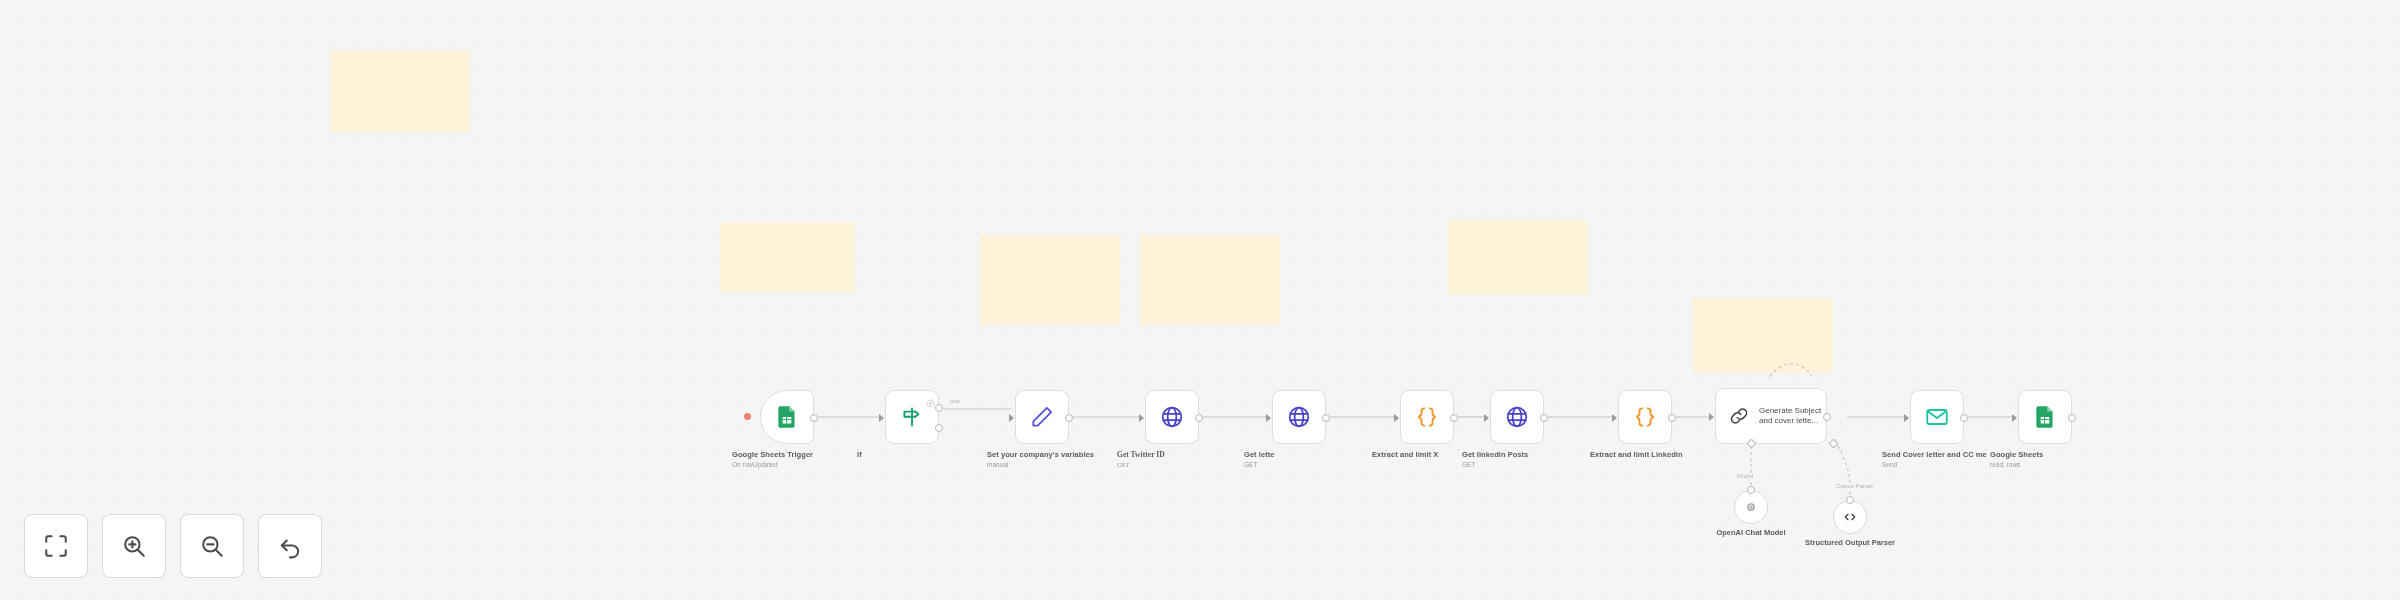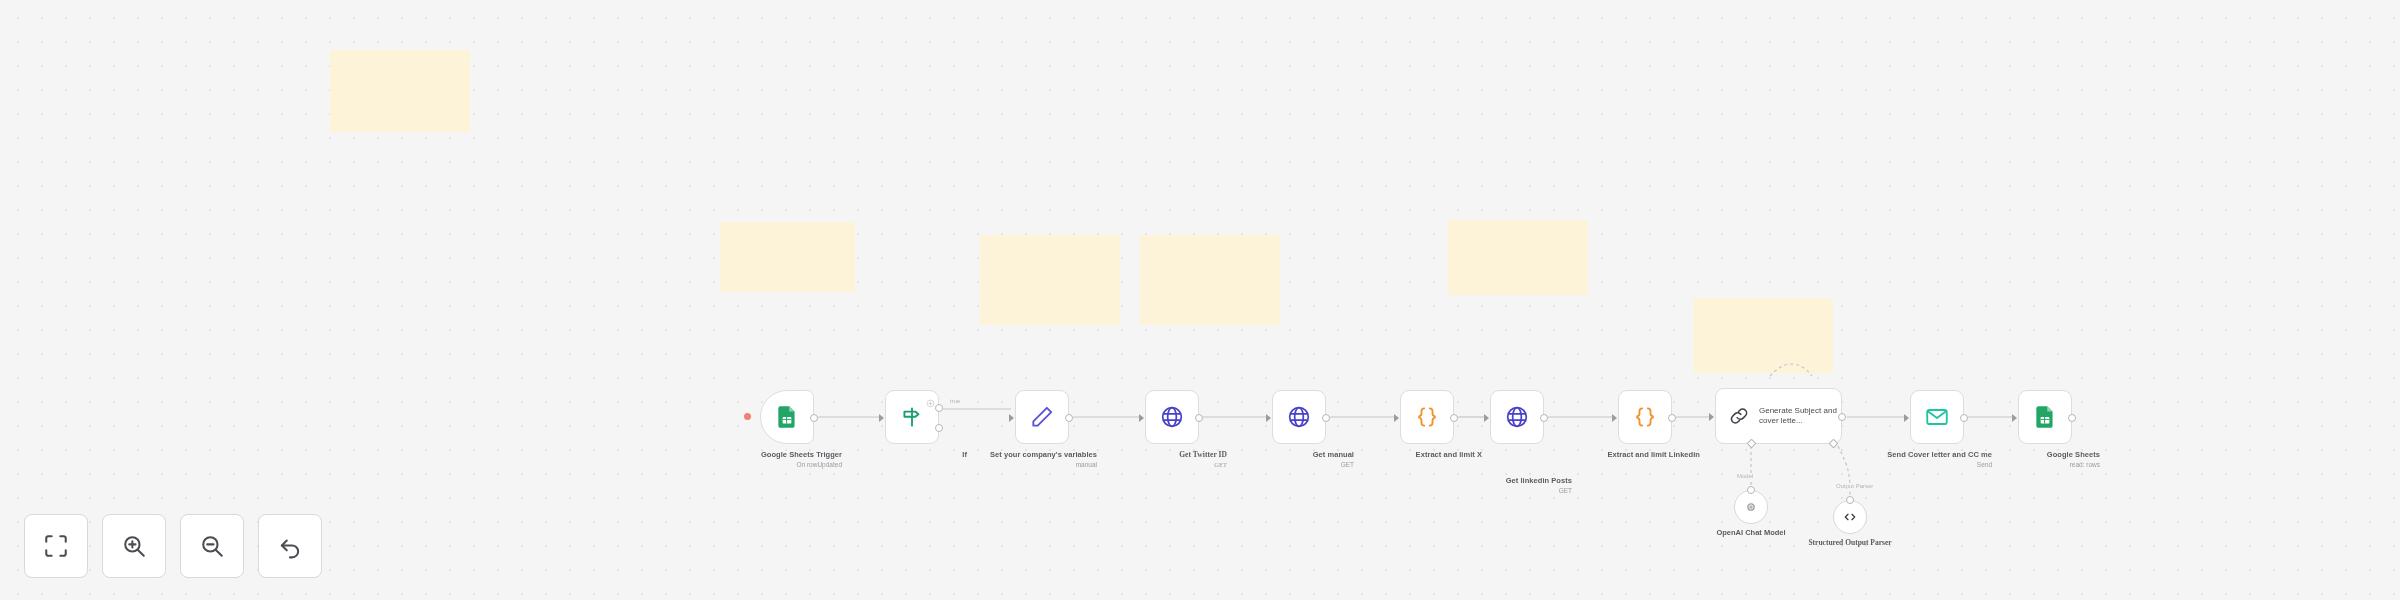--- a/index.html
+++ b/index.html
@@ -67,21 +67,21 @@
     font-size: 8px;
     line-height: 1.25;
     color: #4b4b51;
     max-width: 86px;
     overflow: hidden;
   }
 
   
   .caption {
     position: absolute;
-    text-align: right;
+    text-align: left;
     font-size: 7.5px;
     line-height: 1.3;
     color: #5b5b61;
     font-weight: 600;
     letter-spacing: 0.05px;
   }
   .caption .sub {
     display: block;
     font-size: 6.5px;
     font-weight: 400;
@@ -276,21 +276,21 @@
         <span class="node-icon" style="width: 26px; height: 26px;">
           <svg viewBox="0 0 24 24" width="26" height="26" fill="none" stroke="#4940c9" stroke-width="1.6">
             <circle cx="12" cy="12" r="8.6"></circle>
             <ellipse cx="12" cy="12" rx="4" ry="8.6"></ellipse>
             <path d="M3.6 9.2h16.8M3.6 14.8h16.8"></path>
           </svg>
         </span>
         <span class="handle in" style="left: -7px; top: 23px;"></span>
         <span class="handle" style="right: -5px; top: 23px;"></span>
       </div>
-      <div class="caption" style="left: 1244px; top: 450px; width: 110px;"><span>Get manual</span><span class="sub">GET</span></div>
+      <div class="caption" style="left: 1244px; top: 450px; width: 110px;"><span>Get lette</span><span class="sub">GET</span></div>
       <div class="node" style="left: 1400px; top: 390px; width: 54px; height: 54px;">
         <span class="node-icon" style="width: 26px; height: 26px;">
           <svg viewBox="0 0 24 24" width="26" height="26" fill="none" stroke="#f0932b" stroke-width="1.7" stroke-linecap="round" stroke-linejoin="round">
             <path d="M9.5 4c-2 0-2.6 1-2.6 2.6v2.2c0 1.5-.8 2.4-2.2 2.7v1c1.4.3 2.2 1.2 2.2 2.7v2.2C6.9 19 7.5 20 9.5 20"></path>
             <path d="M14.5 4c2 0 2.6 1 2.6 2.6v2.2c0 1.5.8 2.4 2.2 2.7v1c-1.4.3-2.2 1.2-2.2 2.7v2.2c0 1.6-.6 2.6-2.6 2.6"></path>
           </svg>
         </span>
         <span class="handle in" style="left: -7px; top: 23px;"></span>
         <span class="handle" style="right: -5px; top: 23px;"></span>
       </div>
@@ -299,33 +299,33 @@
         <span class="node-icon" style="width: 26px; height: 26px;">
           <svg viewBox="0 0 24 24" width="26" height="26" fill="none" stroke="#4940c9" stroke-width="1.6">
             <circle cx="12" cy="12" r="8.6"></circle>
             <ellipse cx="12" cy="12" rx="4" ry="8.6"></ellipse>
             <path d="M3.6 9.2h16.8M3.6 14.8h16.8"></path>
           </svg>
         </span>
         <span class="handle in" style="left: -7px; top: 23px;"></span>
         <span class="handle" style="right: -5px; top: 23px;"></span>
       </div>
-      <div class="caption" style="left: 1462px; top: 450px; width: 110px; margin-top: 26px;"><span>Get linkedin Posts</span><span class="sub">GET</span></div>
+      <div class="caption" style="left: 1462px; top: 450px; width: 110px;"><span>Get linkedin Posts</span><span class="sub">GET</span></div>
       <div class="node" style="left: 1618px; top: 390px; width: 54px; height: 54px;">
         <span class="node-icon" style="width: 26px; height: 26px;">
           <svg viewBox="0 0 24 24" width="26" height="26" fill="none" stroke="#f0932b" stroke-width="1.7" stroke-linecap="round" stroke-linejoin="round">
             <path d="M9.5 4c-2 0-2.6 1-2.6 2.6v2.2c0 1.5-.8 2.4-2.2 2.7v1c1.4.3 2.2 1.2 2.2 2.7v2.2C6.9 19 7.5 20 9.5 20"></path>
             <path d="M14.5 4c2 0 2.6 1 2.6 2.6v2.2c0 1.5.8 2.4 2.2 2.7v1c-1.4.3-2.2 1.2-2.2 2.7v2.2c0 1.6-.6 2.6-2.6 2.6"></path>
           </svg>
         </span>
         <span class="handle in" style="left: -7px; top: 23px;"></span>
         <span class="handle" style="right: -5px; top: 23px;"></span>
       </div>
       <div class="caption" style="left: 1590px; top: 450px; width: 110px;"><span>Extract and limit Linkedin</span></div>
-      <div class="node wide" style="left: 1715px; top: 388px; width: 127px; height: 56px;">
+      <div class="node wide" style="left: 1715px; top: 388px; width: 112px; height: 56px;">
         <span class="node-icon" style="width: 22px; height: 22px;">
           <svg viewBox="0 0 24 24" width="22" height="22" fill="none" stroke="#404048" stroke-width="1.7" stroke-linecap="round">
             <path d="M10 13.8a4.3 4.3 0 0 0 6.5.5l2.5-2.5a4.3 4.3 0 1 0-6.1-6.1l-1.4 1.4"></path>
             <path d="M14 10.2a4.3 4.3 0 0 0-6.5-.5L5 12.2a4.3 4.3 0 1 0 6.1 6.1l1.4-1.4"></path>
           </svg>
         </span>
         <span class="node-inline-label">Generate Subject and cover lette...</span>
         <span class="handle in" style="left: -7px; top: 24px;"></span>
         <span class="handle" style="right: -5px; top: 24px;"></span>
         <span class="handle diamond" style="left: 31.84px; bottom: -4px;"></span>
@@ -372,21 +372,21 @@
       <span class="conn-label" style="left: 1735px; top: 473px;">Model</span>
       <div class="subnode" style="left: 1833px; top: 500px;">
         <span class="node-icon" style="width: 16px; height: 16px;">
           <svg viewBox="0 0 24 24" width="16" height="16" fill="none" stroke="#404048" stroke-width="2" stroke-linecap="round" stroke-linejoin="round">
             <path d="M9 8l-4 4 4 4"></path>
             <path d="M15 8l4 4-4 4"></path>
           </svg>
         </span>
         <span class="handle-top"></span>
       </div>
-      <div class="sub-caption" style="left: 1802px; top: 538px; width: 96px; font-family: Liberation Serif, serif;">Structured Output Parser</div>
+      <div class="sub-caption" style="left: 1802px; top: 538px; width: 96px;">Structured Output Parser</div>
       <span class="conn-label" style="left: 1834px; top: 483px;">Output Parser</span>
     </div>
 
   <div id="toolbar">
       <button class="tool-btn" title="Zoom to fit" aria-label="Zoom to fit">
         <span class="node-icon" style="width: 26px; height: 26px;">
           <svg viewBox="0 0 24 24" width="26" height="26" fill="none" stroke="#4c4c53" stroke-width="1.9" stroke-linecap="round">
             <path d="M8 3H4.8A1.8 1.8 0 0 0 3 4.8V8"></path>
             <path d="M16 3h3.2A1.8 1.8 0 0 1 21 4.8V8"></path>
             <path d="M16 21h3.2a1.8 1.8 0 0 0 1.8-1.8V16"></path>

